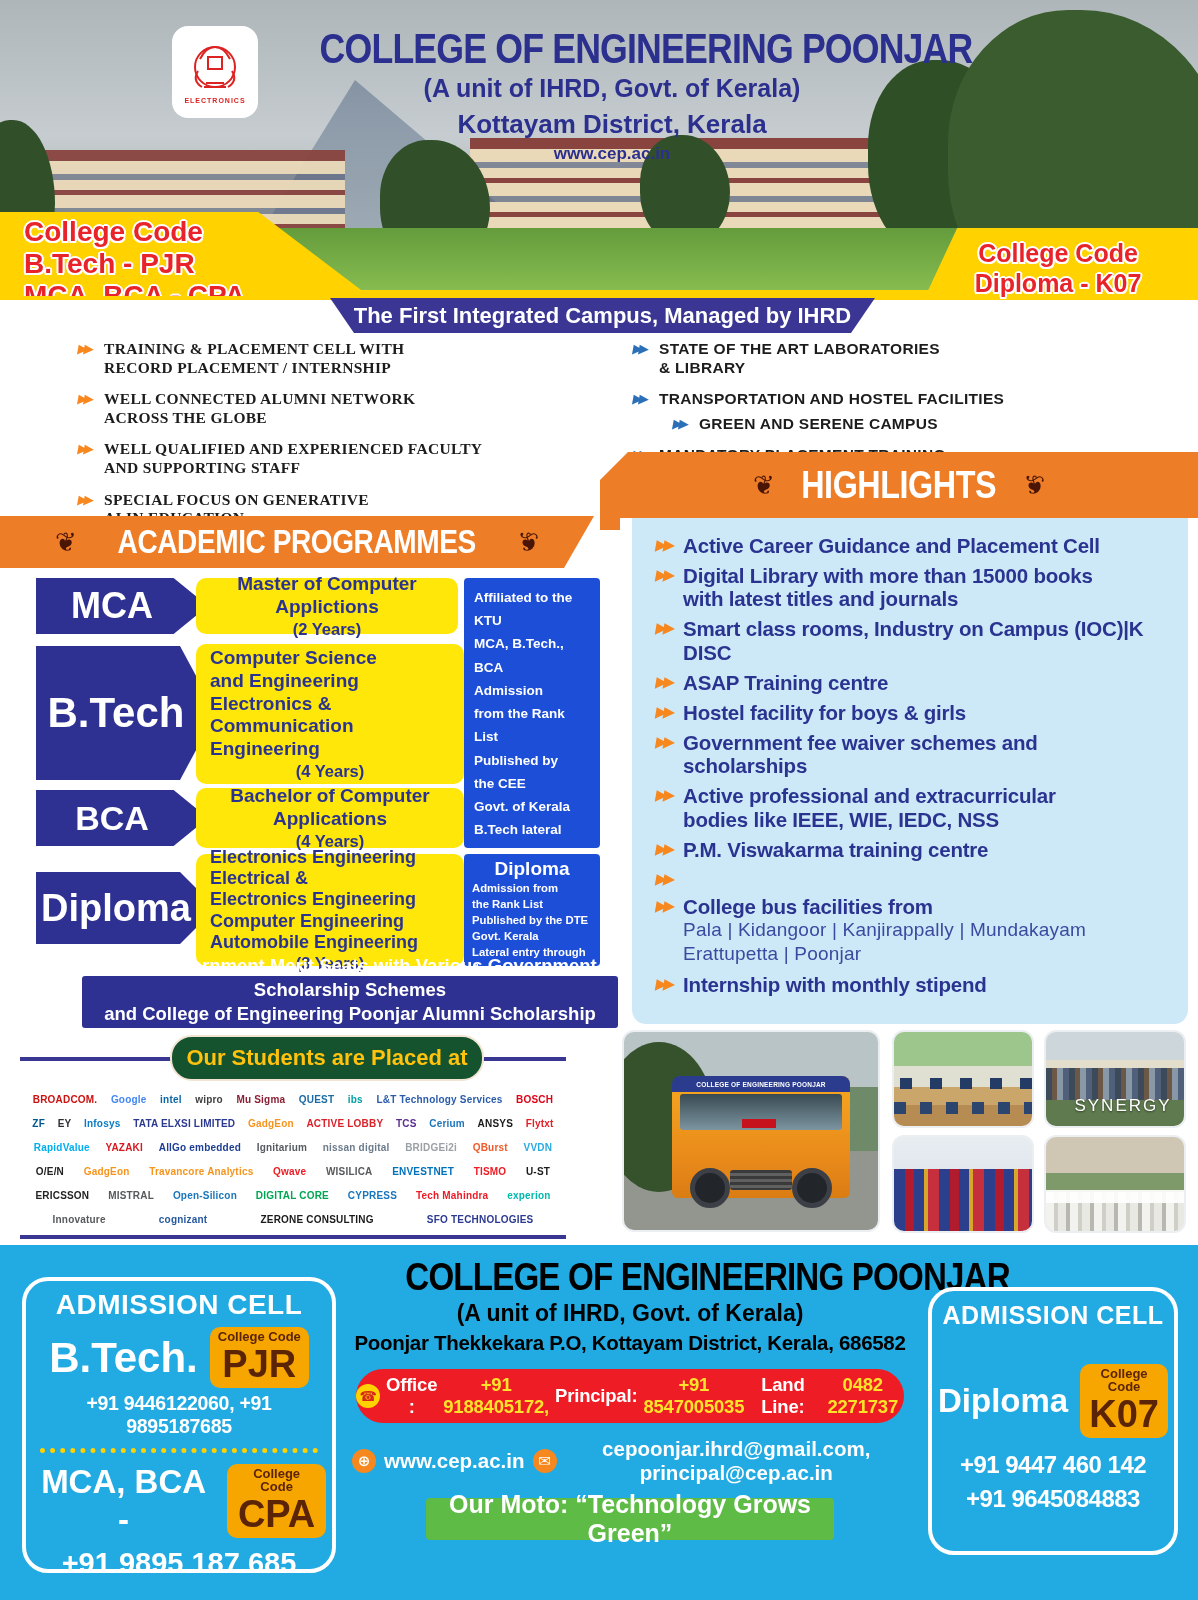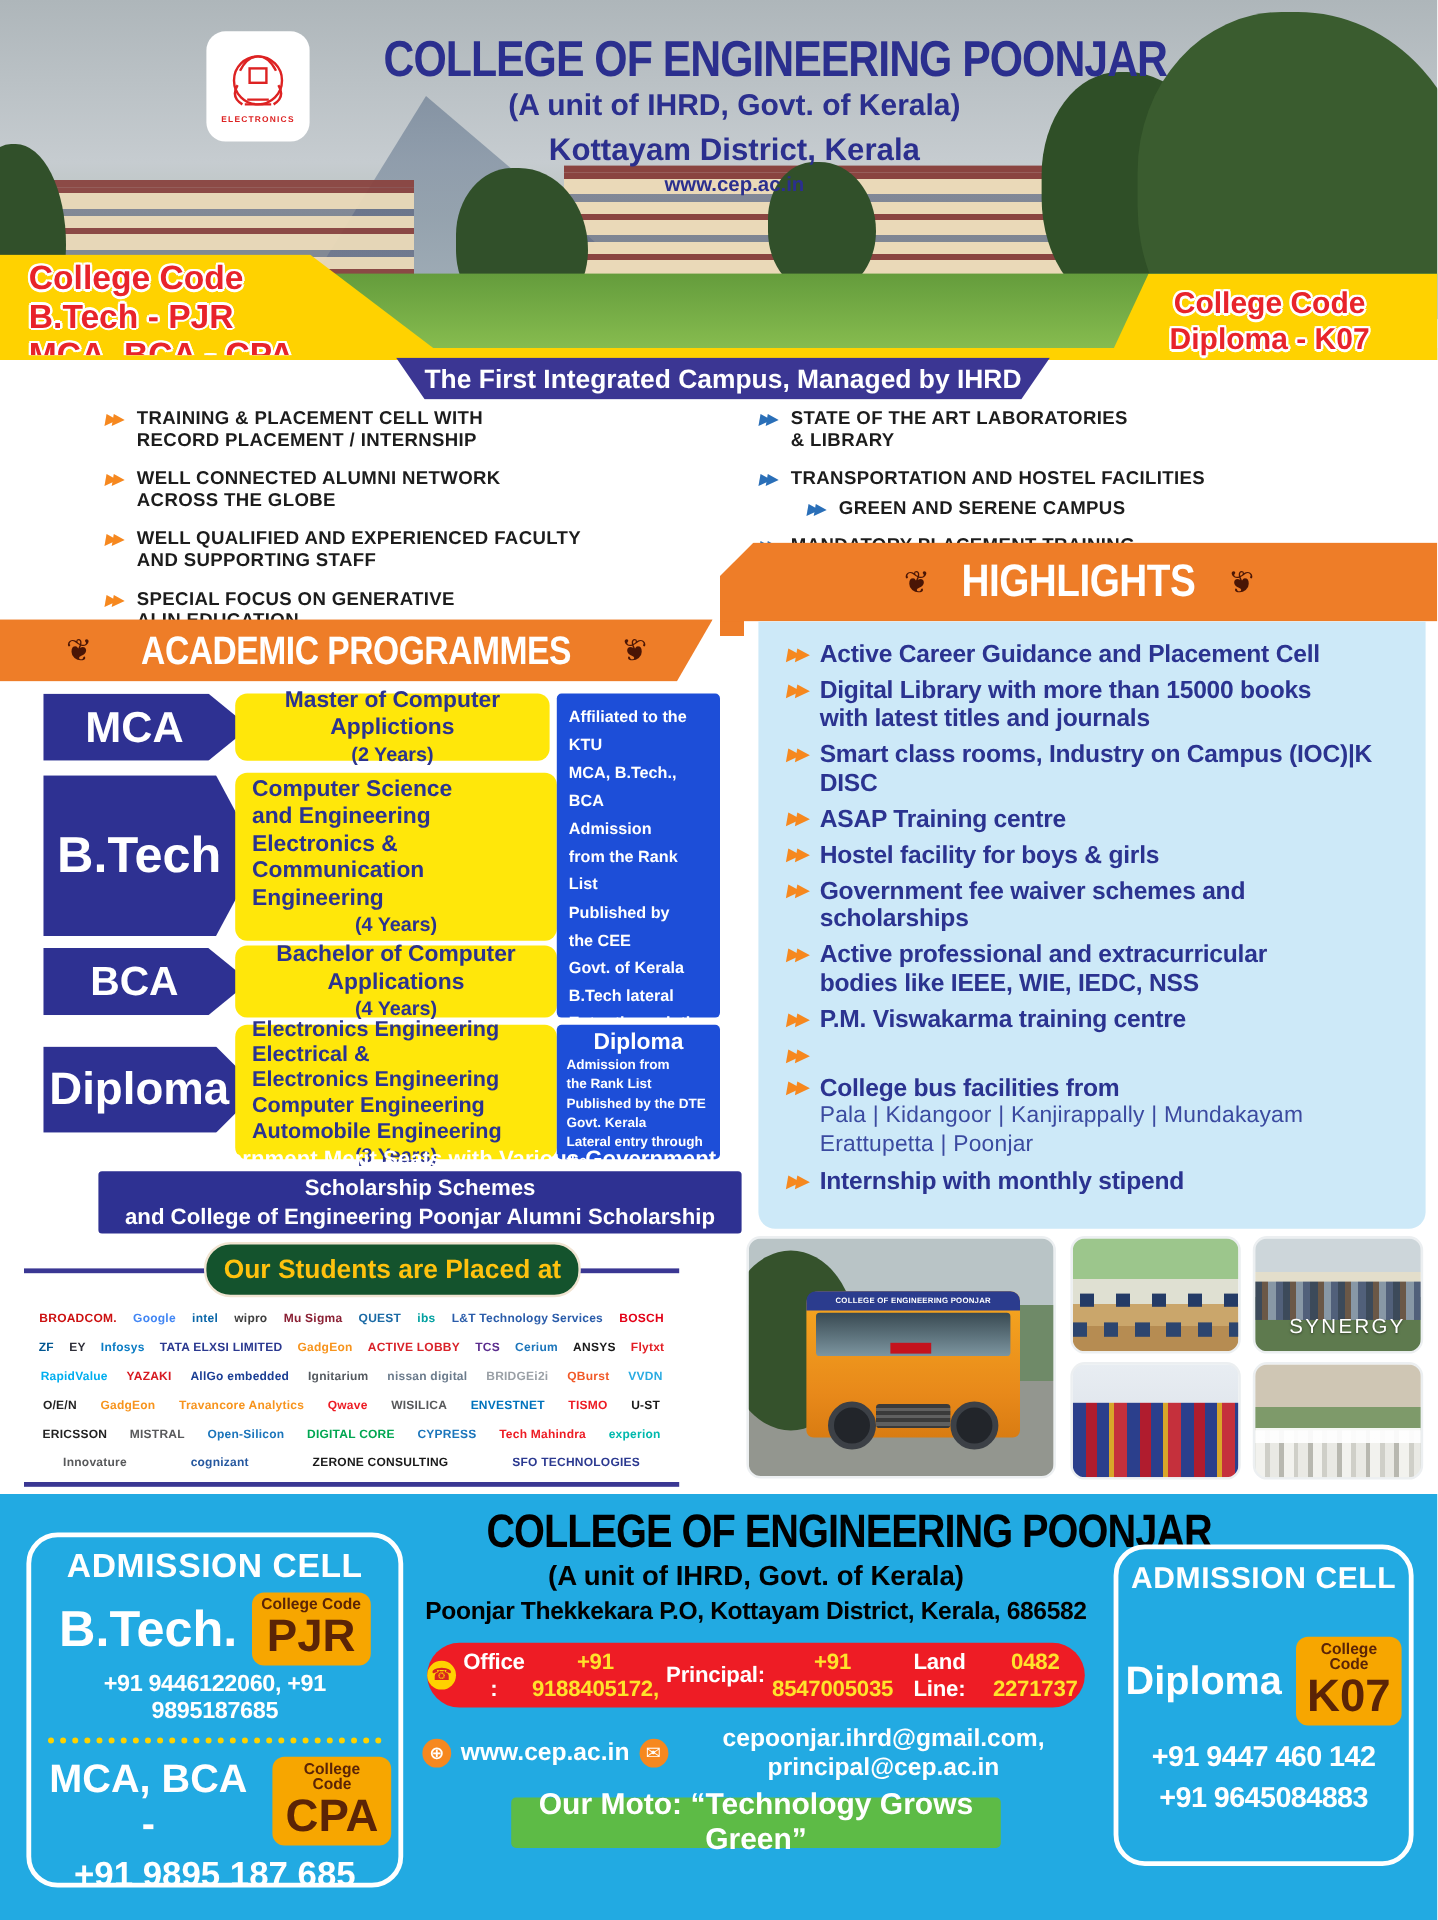--- a/index.html
+++ b/index.html
@@ -49,21 +49,21 @@
                 font-size:25px;line-height:1.2;text-align:center;padding-top:10px;}
 
   
   .banner{position:absolute;left:330px;top:298px;width:545px;height:35px;background:#3b3693;
           clip-path:polygon(0 0,100% 0,calc(100% - 24px) 100%,24px 100%);
           display:flex;align-items:center;justify-content:center;
           color:#fff;font-size:22px;font-weight:bold;}
 
   
   .feat-col{position:absolute;top:340px;}
-  .feat-col.leftcol{left:88px;width:515px;}
+  .feat-col.leftcol{left:78px;width:515px;font-family:Liberation Serif, serif;}
   .feat-col.rightcol{left:633px;width:545px;}
   .feat-item{display:flex;margin-bottom:13px;}
   .chev{flex:0 0 auto;font-style:normal;}
   .chev::before{content:"▶▶";letter-spacing:-4px;display:inline-block;transform:skewX(-10deg);}
   .feat-item .chev{font-size:13px;margin:1px 14px 0 0;}
   .leftcol .chev{color:#f6881f;}
   .rightcol .chev{color:#2a6fb8;}
   .ftext{font-size:15.5px;font-weight:bold;color:#1c1c1c;line-height:1.2;letter-spacing:.3px;}
   .rightcol div.feat-item:nth-of-type(3){margin-top:-7px;padding-left:40px;}
 

